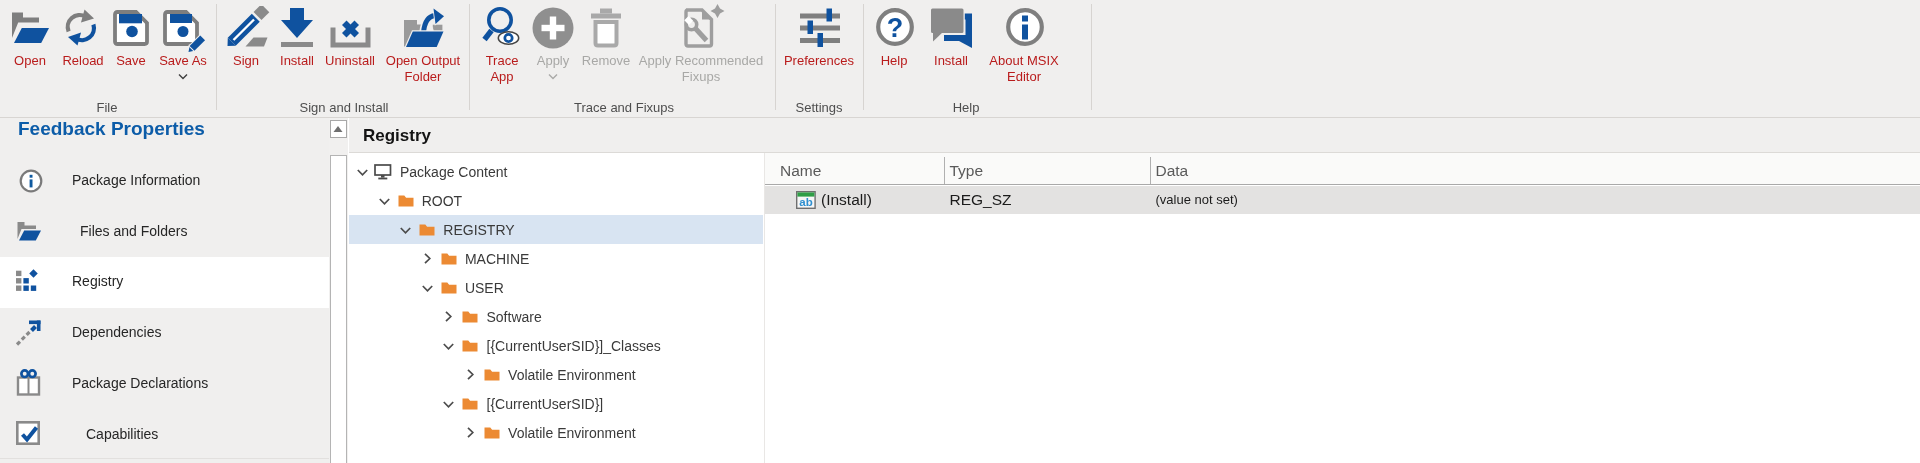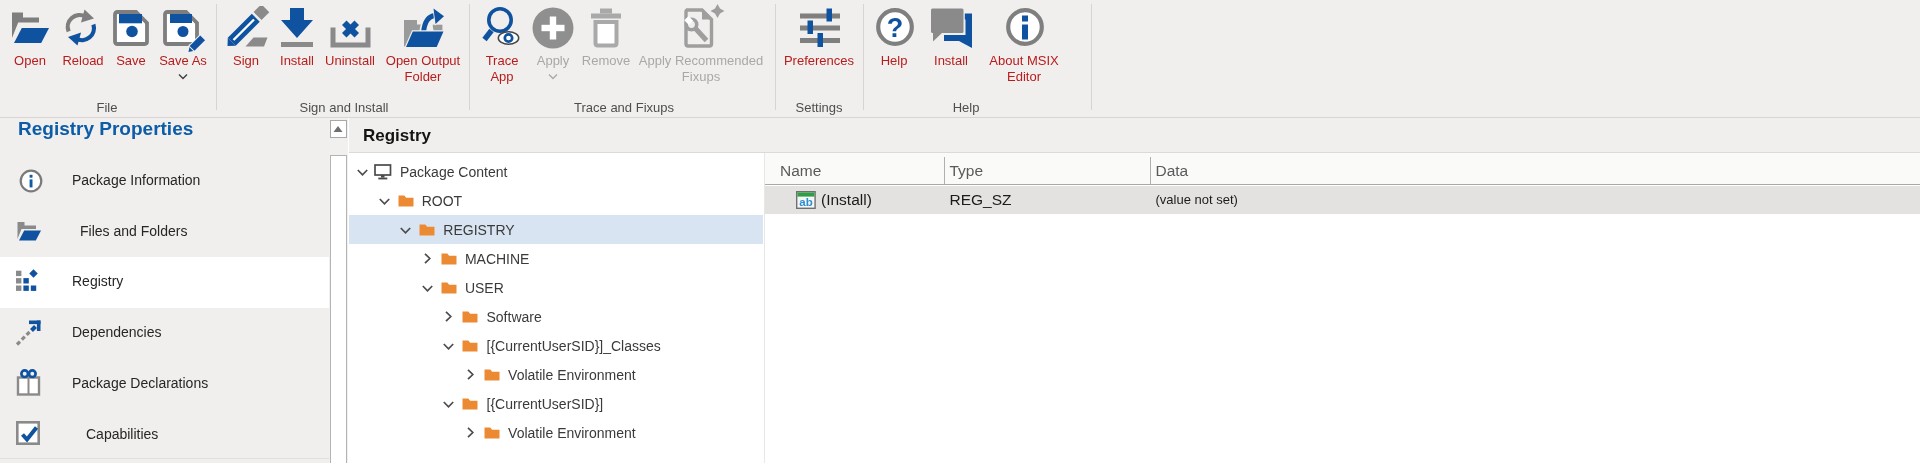--- a/index.html
+++ b/index.html
@@ -162,21 +162,21 @@
 
 <svg class="ab" style="left:1006px;top:8px" width="38" height="38" viewBox="0 0 38 38">
 <circle cx="19" cy="19" r="16.8" fill="#fff" stroke="#7f7f7f" stroke-width="4.2"></circle>
 <rect x="16" y="7.5" width="6" height="6" fill="#0f529f"></rect>
 <rect x="16" y="16.5" width="6" height="15" fill="#0f529f"></rect>
 </svg>
 <div class="t" style="left:1024px;top:53px">About MSIX</div>
 <div class="t" style="left:1024px;top:69px">Editor</div>
 
 <div class="ab" style="left:0;top:118px;width:329px;height:345px;background:#f0efee"></div>
-<div class="ab" style="left:18px;top:118px;font-size:19px;font-weight:bold;color:#0c5ca8;line-height:22px">Registry Properties</div>
+<div class="ab" style="left:18px;top:118px;font-size:19px;font-weight:bold;color:#0c5ca8;line-height:22px">Feedback Properties</div>
 <div class="ab" style="left:0;top:257px;width:329px;height:51px;background:#fff"></div>
 
 <svg class="ab" style="left:19px;top:169px" width="24" height="24" viewBox="0 0 24 24">
 <circle cx="12" cy="12" r="10.3" fill="#fff" stroke="#7a7a7a" stroke-width="2.2"></circle>
 <rect x="10.6" y="5.8" width="2.9" height="2.9" fill="#0f5aa0"></rect>
 <rect x="10.6" y="10.4" width="2.9" height="8" fill="#0f5aa0"></rect>
 </svg>
 <div class="nav" style="left:72px;top:166px;line-height:29px">Package Information</div>
 
 <svg class="ab" style="left:16px;top:221px" width="26" height="21" viewBox="0 0 26 21">

